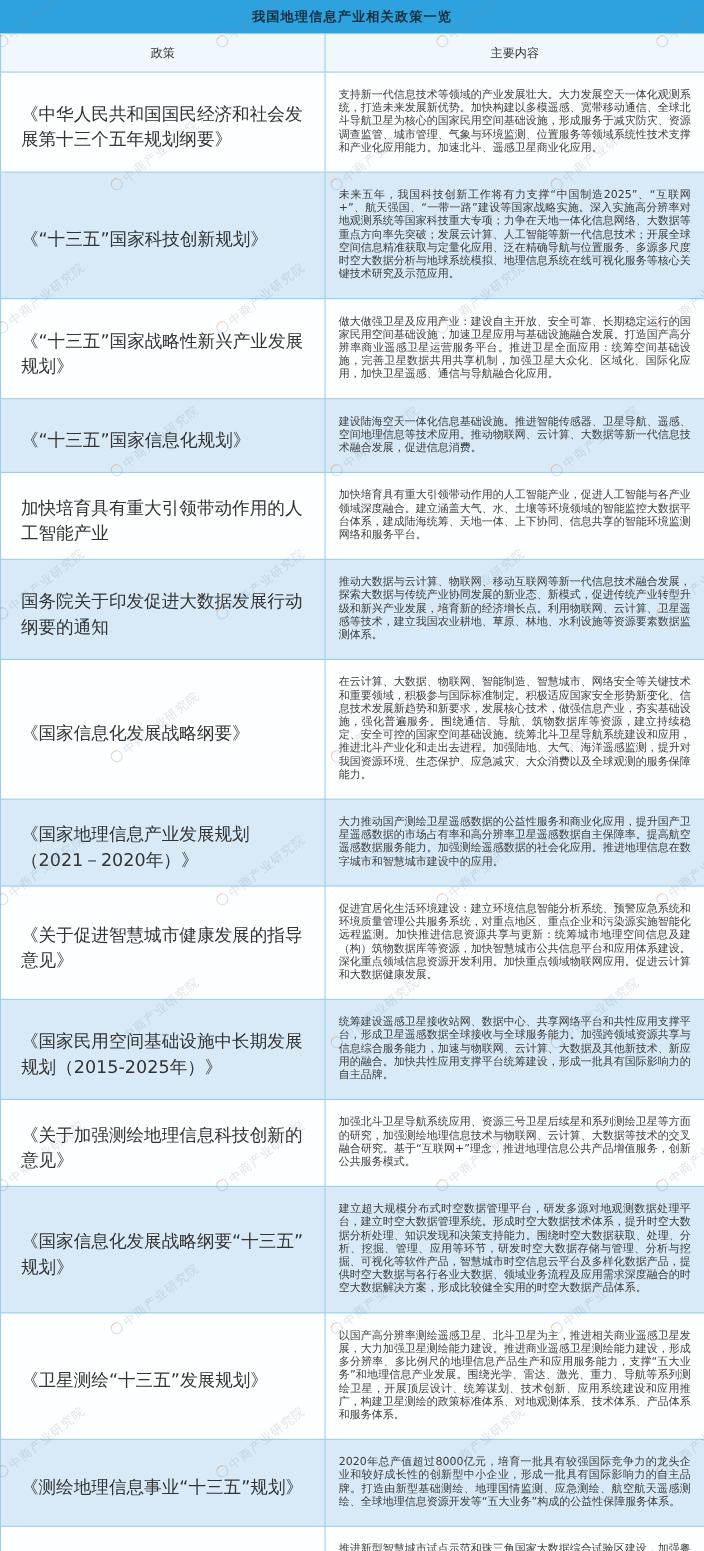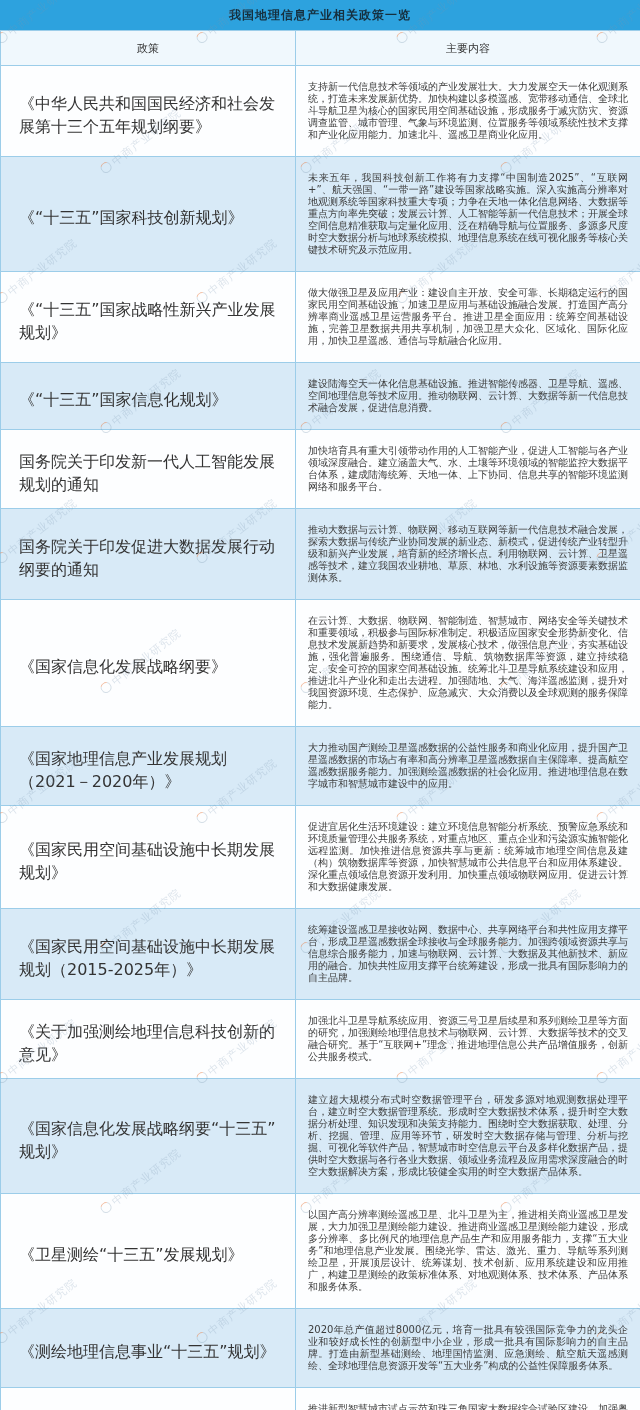--- a/index.html
+++ b/index.html
@@ -83,37 +83,37 @@
         </tr>
         <tr>
           <td class="policy-cell">《“十三五”国家战略性新兴产业发展规划》</td>
           <td class="content-cell">做大做强卫星及应用产业：建设自主开放、安全可靠、长期稳定运行的国家民用空间基础设施，加速卫星应用与基础设施融合发展。打造国产高分辨率商业遥感卫星运营服务平台。推进卫星全面应用：统筹空间基础设施，完善卫星数据共用共享机制，加强卫星大众化、区域化、国际化应用，加快卫星遥感、通信与导航融合化应用。</td>
         </tr>
         <tr>
           <td class="policy-cell">《“十三五”国家信息化规划》</td>
           <td class="content-cell">建设陆海空天一体化信息基础设施。推进智能传感器、卫星导航、遥感、空间地理信息等技术应用。推动物联网、云计算、大数据等新一代信息技术融合发展，促进信息消费。</td>
         </tr>
         <tr>
-          <td class="policy-cell">国务院关于印发新一代人工智能发展规划的通知</td>
+          <td class="policy-cell">加快培育具有重大引领带动作用的人工智能产业</td>
           <td class="content-cell">加快培育具有重大引领带动作用的人工智能产业，促进人工智能与各产业领域深度融合。建立涵盖大气、水、土壤等环境领域的智能监控大数据平台体系，建成陆海统筹、天地一体、上下协同、信息共享的智能环境监测网络和服务平台。</td>
         </tr>
         <tr>
           <td class="policy-cell">国务院关于印发促进大数据发展行动纲要的通知</td>
           <td class="content-cell">推动大数据与云计算、物联网、移动互联网等新一代信息技术融合发展，探索大数据与传统产业协同发展的新业态、新模式，促进传统产业转型升级和新兴产业发展，培育新的经济增长点。利用物联网、云计算、卫星遥感等技术，建立我国农业耕地、草原、林地、水利设施等资源要素数据监测体系。</td>
         </tr>
         <tr>
           <td class="policy-cell">《国家信息化发展战略纲要》</td>
           <td class="content-cell">在云计算、大数据、物联网、智能制造、智慧城市、网络安全等关键技术和重要领域，积极参与国际标准制定。积极适应国家安全形势新变化、信息技术发展新趋势和新要求，发展核心技术，做强信息产业，夯实基础设施，强化普遍服务。围绕通信、导航、筑物数据库等资源，建立持续稳定、安全可控的国家空间基础设施。统筹北斗卫星导航系统建设和应用，推进北斗产业化和走出去进程。加强陆地、大气、海洋遥感监测，提升对我国资源环境、生态保护、应急减灾、大众消费以及全球观测的服务保障能力。</td>
         </tr>
         <tr>
           <td class="policy-cell">《国家地理信息产业发展规划（2021－2020年）》</td>
           <td class="content-cell">大力推动国产测绘卫星遥感数据的公益性服务和商业化应用，提升国产卫星遥感数据的市场占有率和高分辨率卫星遥感数据自主保障率。提高航空遥感数据服务能力。加强测绘遥感数据的社会化应用。推进地理信息在数字城市和智慧城市建设中的应用。</td>
         </tr>
         <tr>
-          <td class="policy-cell">《国家民用空间基础设施中长期发展规划》</td>
+          <td class="policy-cell">《关于促进智慧城市健康发展的指导意见》</td>
           <td class="content-cell">促进宜居化生活环境建设：建立环境信息智能分析系统、预警应急系统和环境质量管理公共服务系统，对重点地区、重点企业和污染源实施智能化远程监测。加快推进信息资源共享与更新：统筹城市地理空间信息及建（构）筑物数据库等资源，加快智慧城市公共信息平台和应用体系建设。深化重点领域信息资源开发利用。加快重点领域物联网应用。促进云计算和大数据健康发展。</td>
         </tr>
         <tr>
           <td class="policy-cell">《国家民用空间基础设施中长期发展规划（2015-2025年）》</td>
           <td class="content-cell">统筹建设遥感卫星接收站网、数据中心、共享网络平台和共性应用支撑平台，形成卫星遥感数据全球接收与全球服务能力。加强跨领域资源共享与信息综合服务能力，加速与物联网、云计算、大数据及其他新技术、新应用的融合。加快共性应用支撑平台统筹建设，形成一批具有国际影响力的自主品牌。</td>
         </tr>
         <tr>
           <td class="policy-cell">《关于加强测绘地理信息科技创新的意见》</td>
           <td class="content-cell">加强北斗卫星导航系统应用、资源三号卫星后续星和系列测绘卫星等方面的研究，加强测绘地理信息技术与物联网、云计算、大数据等技术的交叉融合研究。基于“互联网+”理念，推进地理信息公共产品增值服务，创新公共服务模式。</td>
         </tr>

